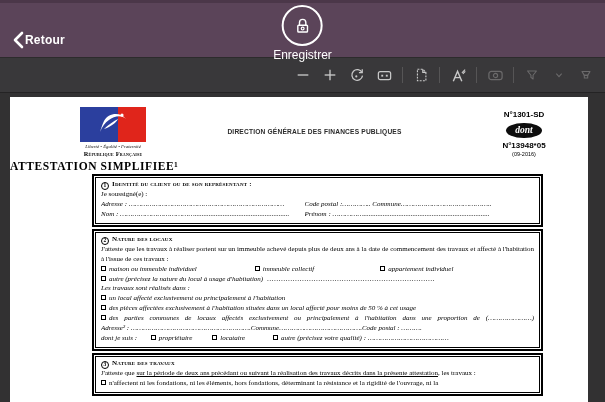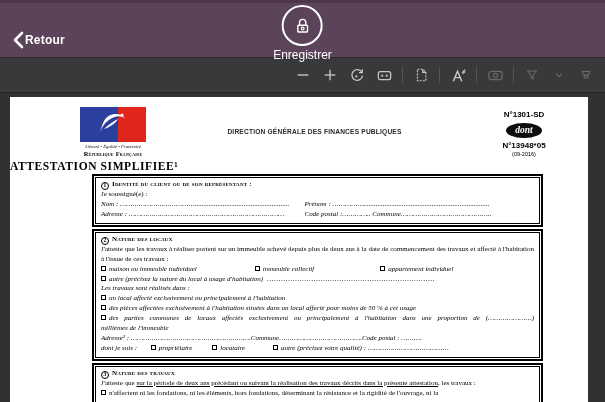--- a/index.html
+++ b/index.html
@@ -188,26 +188,26 @@
       </div>
 
       <div class="doc-title">ATTESTATION SIMPLIFIEE¹</div>
 
       <div class="sec">
         <div class="sec-head">
           <span class="secnum">1</span><span>Identité du client ou de son représentant :</span>
         </div>
         <div>Je soussigné(e) :</div>
         <div class="cols">
+          <div class="c-l it">Adresse : …………………………………………………………………</div>
+          <div class="c-r it">Code postal :………….. Commune……………………………………..</div>
+        </div>
+        <div class="cols">
           <div class="c-l it">Nom : ………………………………......................................................</div>
           <div class="c-r it">Prénom : ……………........................................................................</div>
-        </div>
-        <div class="cols">
-          <div class="c-l it">Adresse : …………………………………………………………………</div>
-          <div class="c-r it">Code postal :………….. Commune……………………………………..</div>
         </div>
       </div>
 
       <div class="sec">
         <div class="sec-head">
           <span class="secnum">2</span><span>Nature des locaux</span>
         </div>
         <div class="just">J'atteste que les travaux à réaliser portent sur un immeuble achevé depuis plus de deux ans à la date de commencement des travaux et affecté à l'habitation à l'issue de ces travaux :</div>
         <div class="cb-row">
           <span class="w1"><span class="cb"></span><span class="it">maison ou immeuble individuel</span></span>
@@ -220,21 +220,20 @@
         <div class="it">Les travaux sont réalisés dans :</div>
         <div>
           <span class="cb"></span><span class="it">un local affecté exclusivement ou principalement à l'habitation</span>
         </div>
         <div>
           <span class="cb"></span><span class="it">des pièces affectées exclusivement à l'habitation situées dans un local affecté pour moins de 50 % à cet usage</span>
         </div>
         <div class="just-last">
           <span class="cb"></span><span class="it">des parties communes de locaux affectés exclusivement ou principalement à l'habitation dans une proportion de (…………………)</span>
         </div>
-        <div class="it">millièmes de l'immeuble</div>
         <div class="it nowrap">Adresse² : ………………………………………………….Commune………………………………….Code postal : ……….</div>
         <div class="nowrap">
           <span class="it">dont je suis :</span>
           <span class="m1"><span class="cb"></span><span class="it">propriétaire</span></span>
           <span class="m2"><span class="cb"></span><span class="it">locataire</span></span>
           <span class="m3"><span class="cb"></span><span class="it">autre (précisez votre qualité) : …………………………………</span></span>
         </div>
       </div>
 
       <div class="sec">

